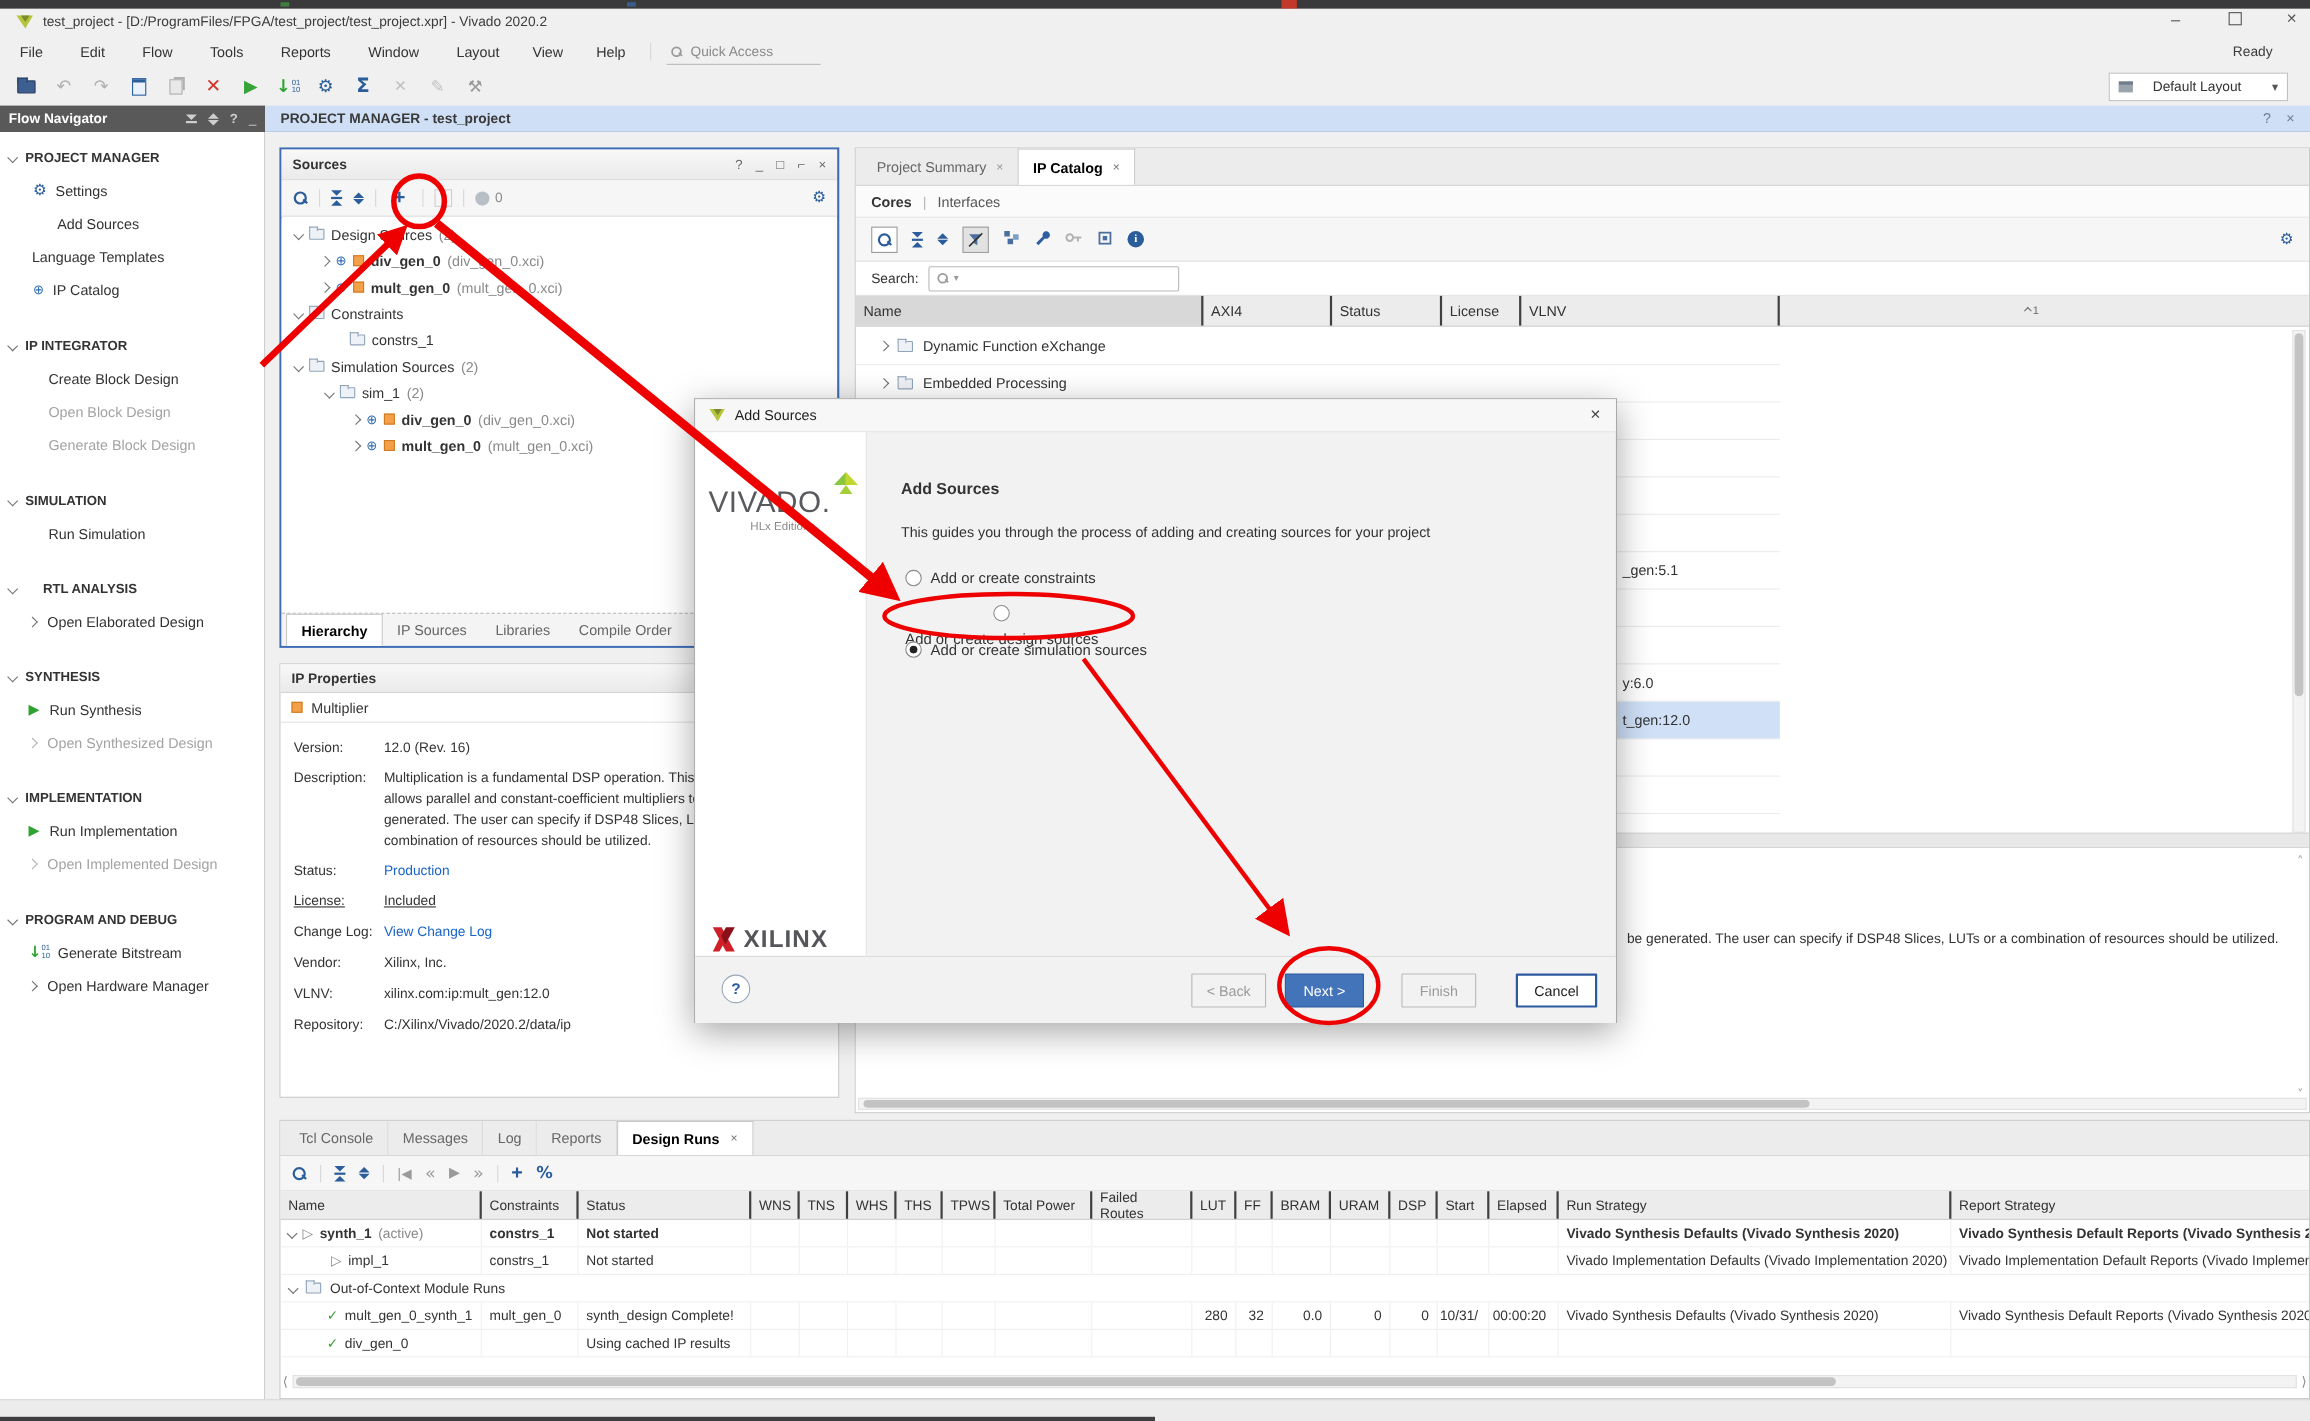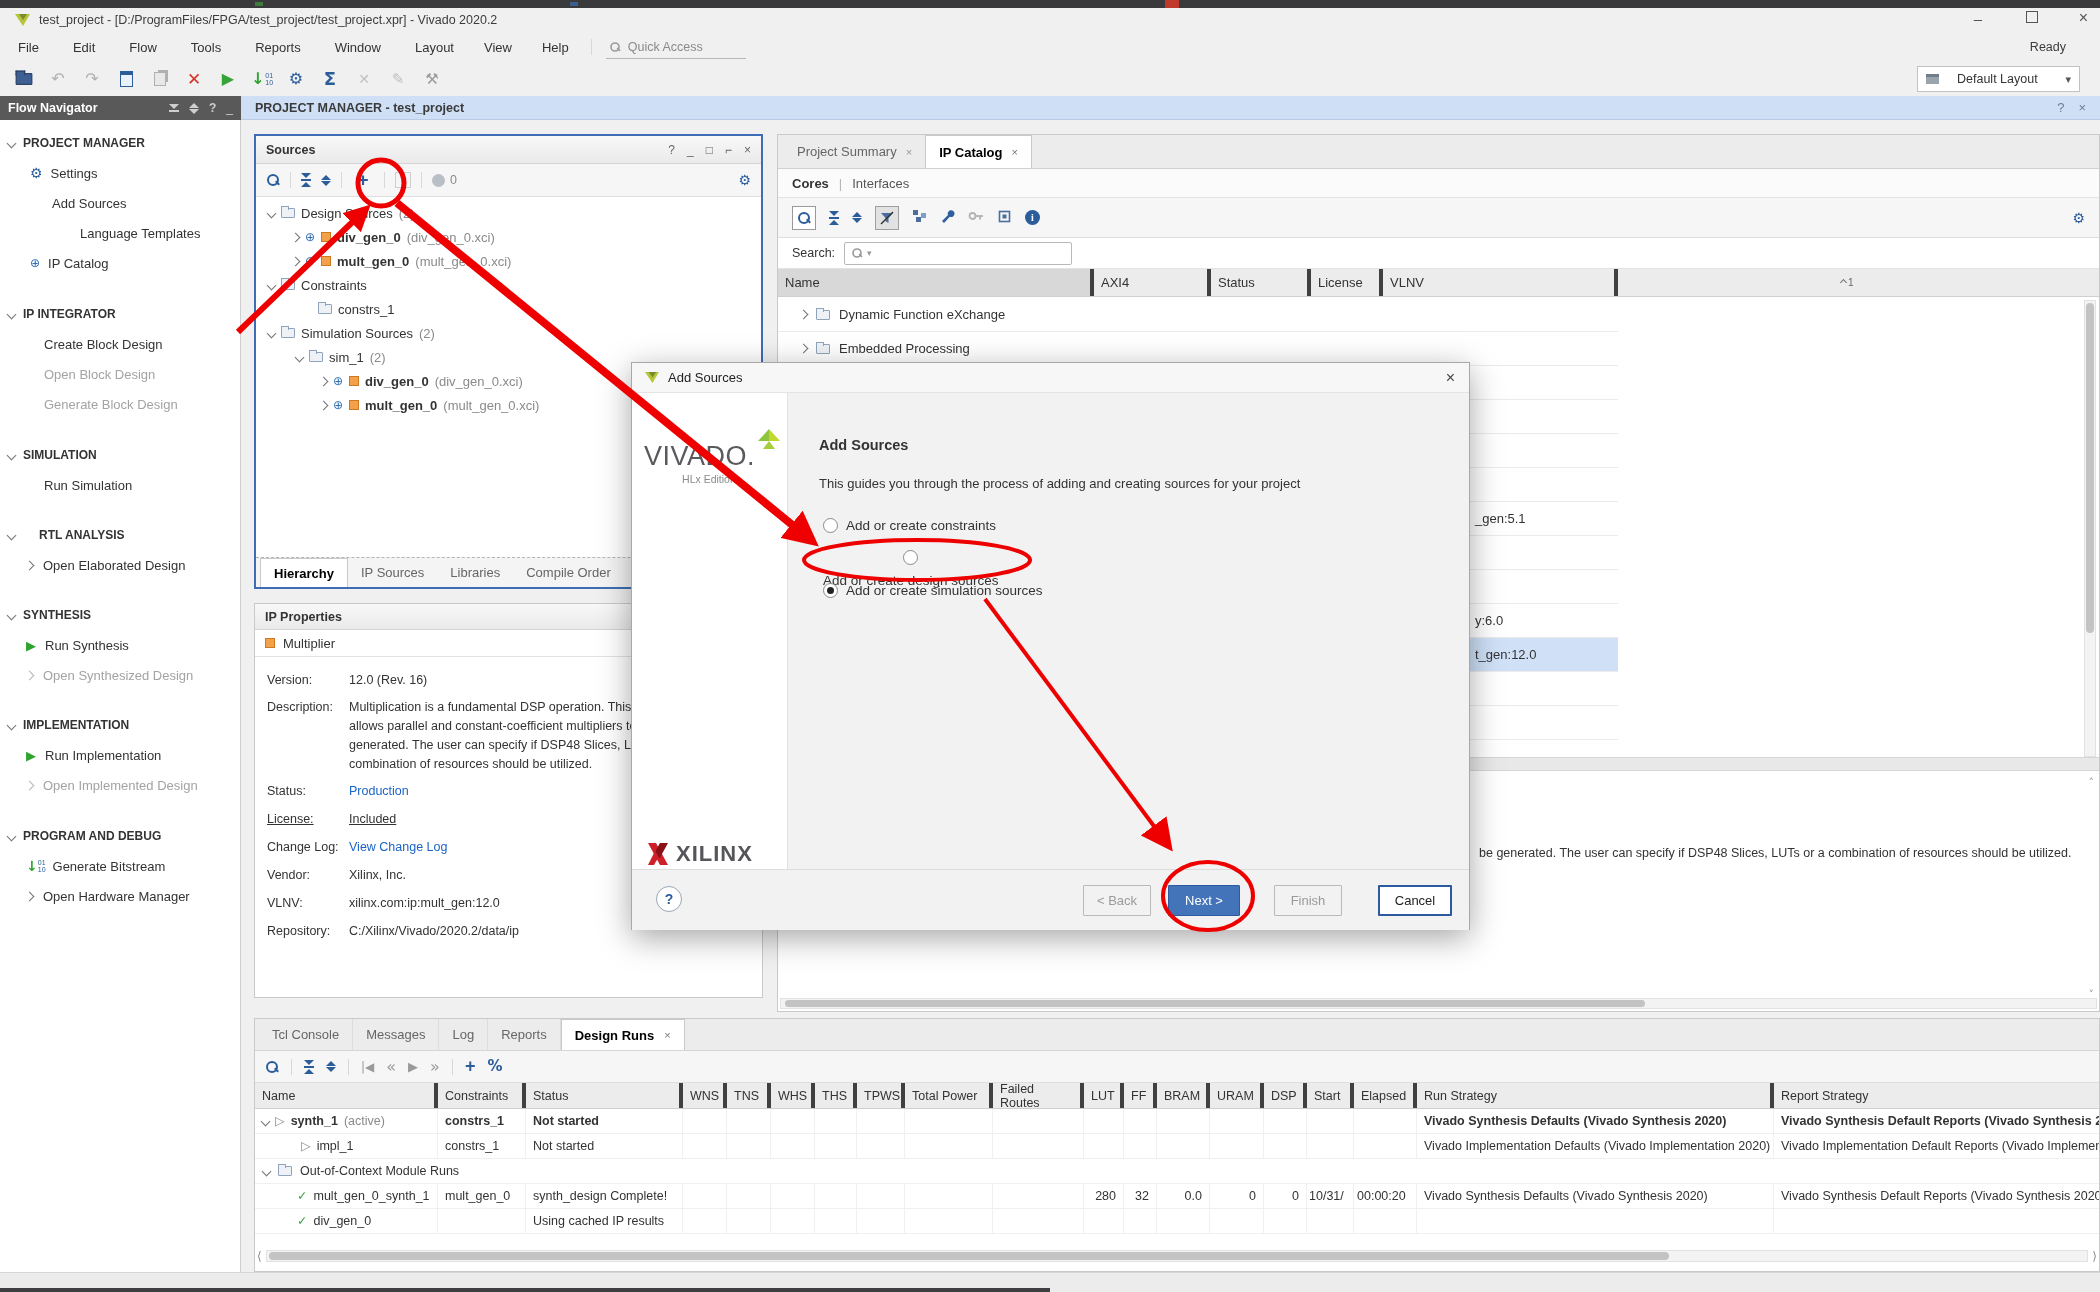--- a/index.html
+++ b/index.html
@@ -53,21 +53,21 @@
   .phead { height:28px; background:linear-gradient(#f8f8f8,#eaeaea); border-bottom:1px solid #d4d4d4; display:flex; align-items:center; padding:0 10px; font-weight:bold; font-size:12.5px; }
   .ptool { background:#f6f6f6; border-bottom:1px solid #dedede; display:flex; align-items:center; gap:10px; padding:0 10px; }
 
   .tab { padding:0 13px; color:#666; display:inline-flex; align-items:center; height:100%; border-right:1px solid #dcdcdc; }
   .tab.active { background:#fff; color:#000; font-weight:bold; border:1px solid #c9c9c9; border-bottom:none; }
 
   
   .trow { height:24px; display:flex; align-items:center; gap:6px; font-size:13px; }
 
   
-  .hcell { border-right:4px solid #404040; height:100%; display:flex; align-items:center; padding:0 7px; color:#333; }
+  .hcell { border-right:2px solid #404040; height:100%; display:flex; align-items:center; padding:0 7px; color:#333; }
   .bcell { border-right:1px solid #f0f0f0; height:100%; display:flex; align-items:center; padding:0 7px; }
   .num { justify-content:flex-end; }
 
   
   .btn { display:inline-flex; align-items:center; justify-content:center; height:31px; border:1px solid #b9b9b9; background:#f2f2f2; color:#9a9a9a; font-size:13px; border-radius:1px; }
   .btn.primary { background:#4373b8; border-color:#2d59a0; color:#fff; }
   .btn.cancel { background:#fff; border:2px solid #2d59a0; color:#222; }
 
   .radio { width:15px; height:15px; border:1px solid #8a8a8a; border-radius:50%; background:#fff; flex:none; }
   .radio.sel { display:flex; align-items:center; justify-content:center; }
@@ -175,21 +175,21 @@
       <span class="chev d"></span>
       <span class="bold" style="font-size:12px;">PROJECT MANAGER</span>
     </div>
   <div class="flex" style="height:30px;padding-left:30px;gap:8px;">
       <span class="icon navy" style="font-size:14px;">⚙</span>
       <span>Settings</span>
     </div>
   <div class="flex" style="height:30px;padding-left:52px;">
       <span>Add Sources</span>
     </div>
-  <div class="flex" style="height:30px;padding-left:80px;">
+  <div class="flex" style="height:30px;padding-left:29px;">
       <span>Language Templates</span>
     </div>
   <div class="flex" style="height:30px;padding-left:30px;gap:8px;">
       <span class="ipplug">⊕</span>
       <span>IP Catalog</span>
     </div>
 
   <div class="flex" style="height:30px;padding-left:8px;gap:8px;margin-top:21px;">
       <span class="chev d"></span>
       <span class="bold" style="font-size:12px;">IP INTEGRATOR</span>

